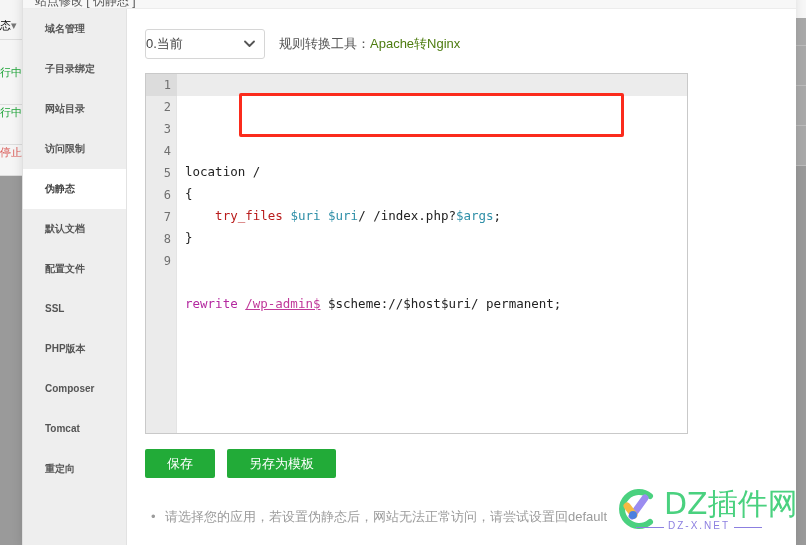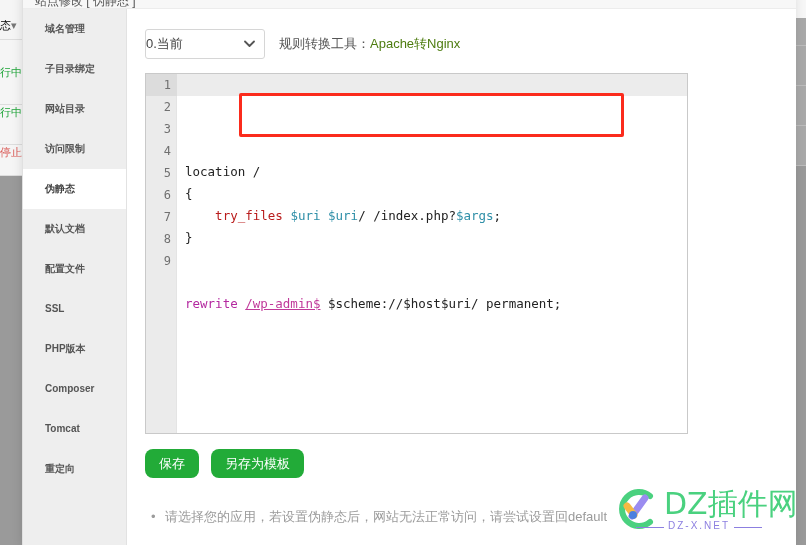--- a/index.html
+++ b/index.html
@@ -243,24 +243,24 @@
   .btn-row {
     position: absolute;
     left: 18px; top: 440px;
     display: flex;
     gap: 12px;
   }
   .btn {
     background: #22ab38;
     color: #ffffff;
     border: none;
-    border-radius: 8px;
+    border-radius: 2px;
     font-size: 13px;
     font-family: "Liberation Sans", sans-serif;
-    padding: 8px 14px;
+    padding: 8px 22px;
     cursor: pointer;
     line-height: 1;
     white-space: nowrap;
   }
 
   
   .hints {
     position: absolute;
     left: 22px; top: 497px;
     width: 620px;

